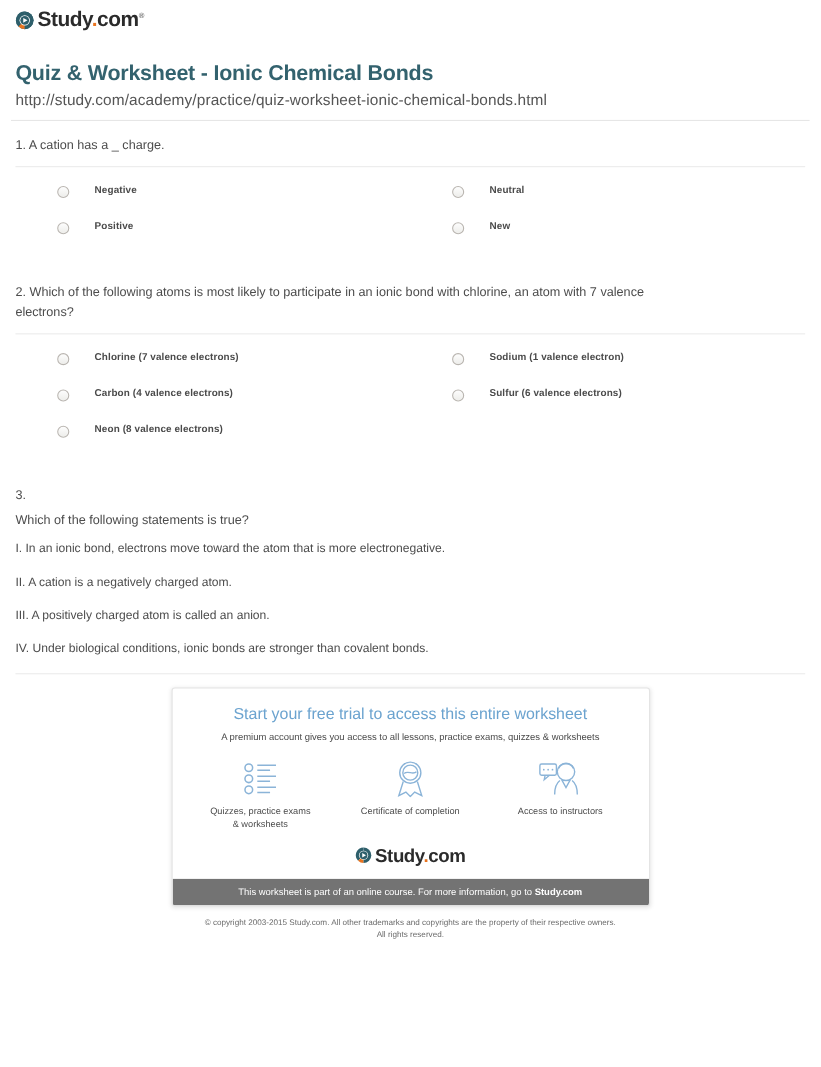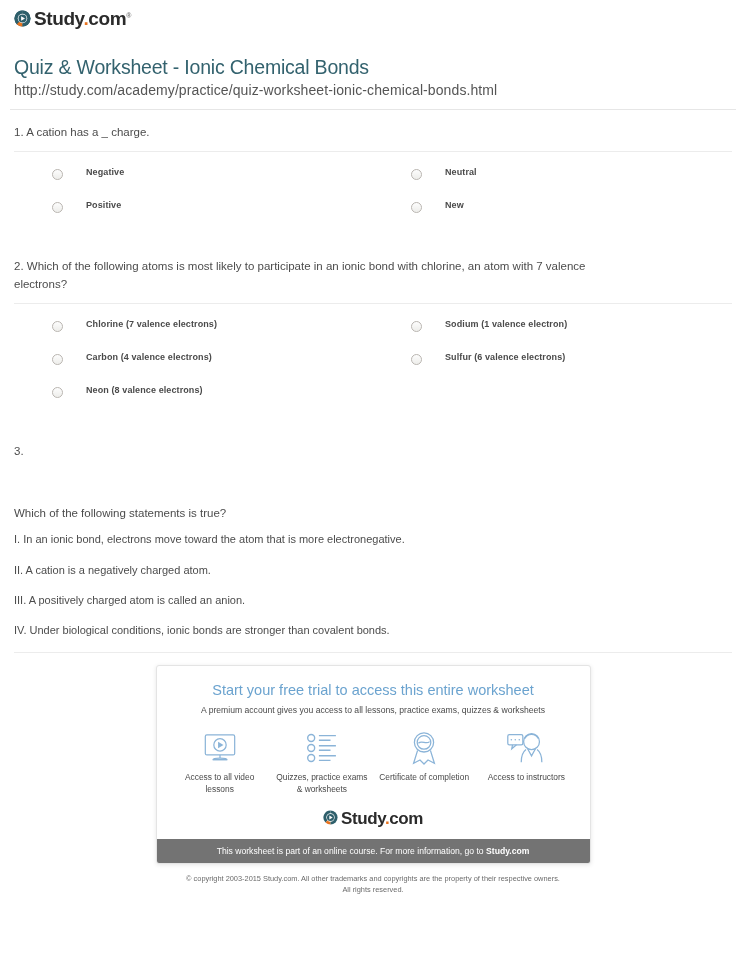--- a/index.html
+++ b/index.html
@@ -52,21 +52,21 @@
     font-size: 7px;
     color: #777;
     vertical-align: super;
   }
 
   .title-block {
     padding: 22px 4px 0 4px;
   }
   h1.page-title {
     font-size: 19.5px;
-    font-weight: 400;
+    font-weight: 700;
     color: #33626e;
     margin: 0 0 4px 0;
     letter-spacing: -0.2px;
     line-height: 1.15;
   }
   .page-url {
     font-size: 14px;
     color: #555;
     margin: 0;
     letter-spacing: 0.1px;
@@ -306,51 +306,38 @@
       </div>
       <div class="option">
         <span class="radio"></span>
         <span class="option-label">Neon (8 valence electrons)</span>
       </div>
     </div>
   </div>
 
   <div class="question-block">
     <p class="q-stem-num">3.</p>
-    <p class="q-text" style="padding-top:4px;margin-top:40px;">Which of the following statements is true?</p>
+    <p class="q-text" style="padding-top:4px;">Which of the following statements is true?</p>
     <p class="q-sub">I. In an ionic bond, electrons move toward the atom that is more electronegative.</p>
     <p class="q-sub">II. A cation is a negatively charged atom.</p>
     <p class="q-sub">III. A positively charged atom is called an anion.</p>
     <p class="q-sub">IV. Under biological conditions, ionic bonds are stronger than covalent bonds.</p>
     <hr class="q-divider">
   </div>
 
   <div class="promo-wrap">
     <div class="promo-card">
 
       <div class="promo-head">
         <div class="promo-title">Start your free trial to access this entire worksheet</div>
         <div class="promo-sub">A premium account gives you access to all lessons, practice exams, quizzes &amp; worksheets</div>
       </div>
 
       <div class="promo-features">
 
-        <div class="feature">
-          <div class="feature-icon">
-            <svg width="34" height="30" viewBox="0 0 44 38" fill="none" stroke="#8bb4d8" stroke-width="1.6">
-              <rect x="3" y="2" width="38" height="26" rx="2"></rect>
-              <circle cx="22" cy="15" r="8"></circle>
-              <path d="M19.5 10.8 L26.5 15 L19.5 19.2 Z" fill="#8bb4d8" stroke="none"></path>
-              <path d="M22 28 L22 32"></path>
-              <path d="M13 34 C13 31.5 31 31.5 31 34 Z" fill="none"></path>
-              <path d="M13 34 L31 34"></path>
-            </svg>
-          </div>
-          <div class="feature-label">Access to all video lessons</div>
-        </div>
 
         <div class="feature">
           <div class="feature-icon">
             <svg width="34" height="32" viewBox="0 0 44 40" fill="none" stroke="#8bb4d8" stroke-width="1.8">
               <circle cx="8" cy="7" r="4.5"></circle>
               <circle cx="8" cy="20" r="4.5"></circle>
               <circle cx="8" cy="33" r="4.5"></circle>
               <path d="M18 4 L40 4"></path>
               <path d="M18 10 L33 10"></path>
               <path d="M18 17 L40 17"></path>

